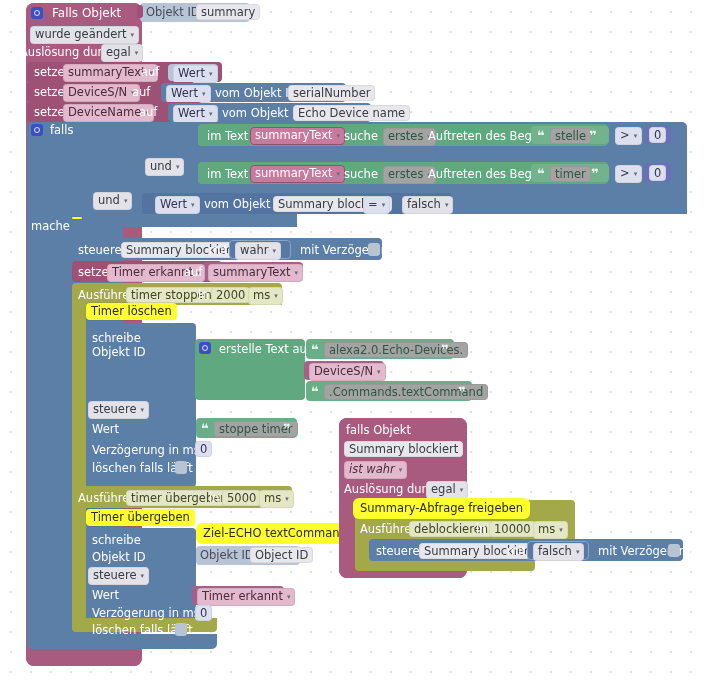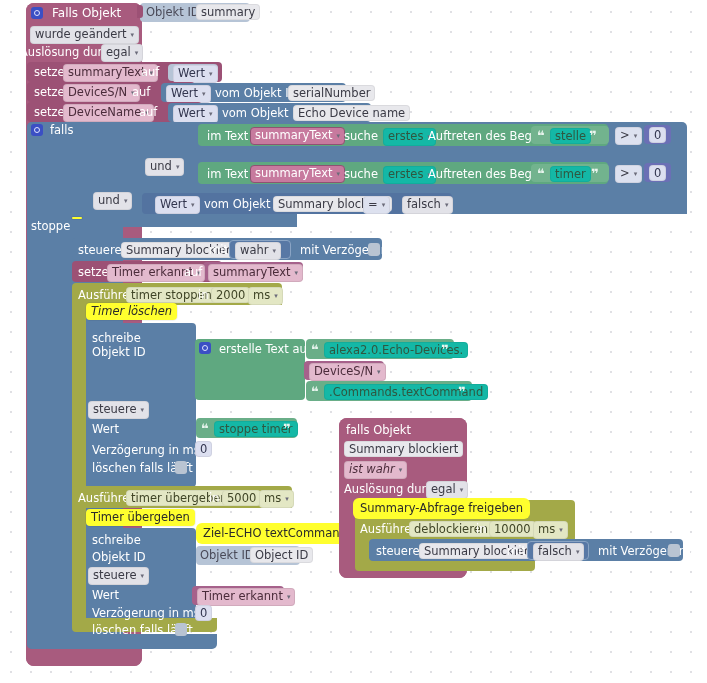--- a/index.html
+++ b/index.html
@@ -22,21 +22,21 @@
   
   .field{
     display:inline-block;background:#e8e8ec;color:#3a3a45;
     border-radius:4px;padding:0px 4px;line-height:14px;
     font-size:11.5px;white-space:nowrap;vertical-align:middle;
     border:1px solid rgba(0,0,0,0.06);
   }
   .field.drop:after{content:"\25BE";font-size:7px;color:#6b6b7a;margin-left:4px;position:relative;top:-1px;}
   .field.pink{background:#e3b9cd;color:#4a2b3a;border-color:rgba(0,0,0,0.08);}
   .field.olive{background:#e3e7c4;color:#3f4426;}
-  .field.green{background:#14b8a6;color:#2f5740;}
+  .field.green{background:#a3a3a3;color:#2f5740;}
   .field.blue{background:#dcdff0;color:#33364f;}
   .field.grey{background:#e2e2e8;color:#3a3a45;}
 
   
   .cbox{display:inline-block;width:12px;height:13px;background:#b9c4d2;border-radius:3px;vertical-align:middle;}
 
   
   .c-pink{background:#a85b7e;}
   .c-pinkd{background:#9c5175;}
   .c-blue{background:#5b7fa6;}
@@ -163,21 +163,21 @@
 
   <span class="field drop grey" style="position:absolute;left:93px;top:192px;">und</span>
 
   <div class="blk c-blue rnd" style="left:142px;top:193px;width:310px;height:21px;background:#5373a0;"></div>
   <span class="field drop blue" style="position:absolute;left:155px;top:196px;">Wert</span>
   <span class="lbl" style="left:204px;top:197px;">vom Objekt ID</span>
   <span class="field" style="position:absolute;left:273px;top:196px;">Summary blockiert</span>
   <span class="field drop" style="position:absolute;left:363px;top:196px;background:#dde1ef;">=</span>
   <span class="field drop grey" style="position:absolute;left:402px;top:196px;">falsch</span>
 
-  <span class="lbl" style="left:31px;top:219px;">stoppe</span>
+  <span class="lbl" style="left:31px;top:219px;">mache</span>
 
   <div class="note" style="left:72px;top:217px;"></div>
 
   <div class="blk c-blue rnd" style="left:72px;top:238px;width:310px;height:22px;"></div>
   <span class="lbl" style="left:78px;top:243px;">steuere</span>
   <span class="field" style="position:absolute;left:121px;top:242px;">Summary blockiert</span>
   <span class="lbl" style="left:209px;top:243px;">mit</span>
   <div class="blk rnd" style="left:229px;top:240px;width:62px;height:19px;background:#5878a5;border:1px solid #8aa4c4;"></div>
   <span class="field drop grey" style="position:absolute;left:235px;top:242px;">wahr</span>
   <span class="lbl" style="left:300px;top:243px;">mit Verzögerung</span>
@@ -192,21 +192,21 @@
 
   <div class="blk c-olive rnd" style="left:72px;top:283px;width:210px;height:22px;border-radius:4px 4px 0 0;"></div>
   <div class="blk c-olive" style="left:72px;top:303px;width:14px;height:193px;"></div>
   <div class="blk c-olive" style="left:72px;top:487px;width:145px;height:14px;border-radius:0 0 4px 4px;"></div>
   <span class="lbl" style="left:78px;top:288px;">Ausführen</span>
   <span class="field olive" style="position:absolute;left:126px;top:287px;">timer stoppen</span>
   <span class="lbl" style="left:198px;top:288px;">in</span>
   <span class="field olive" style="position:absolute;left:211px;top:287px;">2000</span>
   <span class="field drop olive" style="position:absolute;left:248px;top:287px;">ms</span>
 
-  <div class="note" style="left:86px;top:303px;font-style:italic;">Timer löschen</div>
+  <div class="note" style="left:86px;top:303px;">Timer löschen</div>
 
   <div class="blk c-blue rnd" style="left:86px;top:323px;width:110px;height:164px;border-radius:4px;"></div>
   <span class="lbl" style="left:92px;top:331px;">schreibe</span>
   <span class="lbl" style="left:92px;top:345px;">Objekt ID</span>
   <span class="field drop grey" style="position:absolute;left:88px;top:401px;">steuere</span>
   <span class="lbl" style="left:92px;top:422px;">Wert</span>
   <span class="lbl" style="left:92px;top:443px;">Verzögerung in ms</span>
   <span class="field blue" style="position:absolute;left:195px;top:441px;">0</span>
   <span class="lbl" style="left:92px;top:461px;">löschen falls läuft</span>
   <span class="cbox" style="position:absolute;left:175px;top:461px;"></span>

